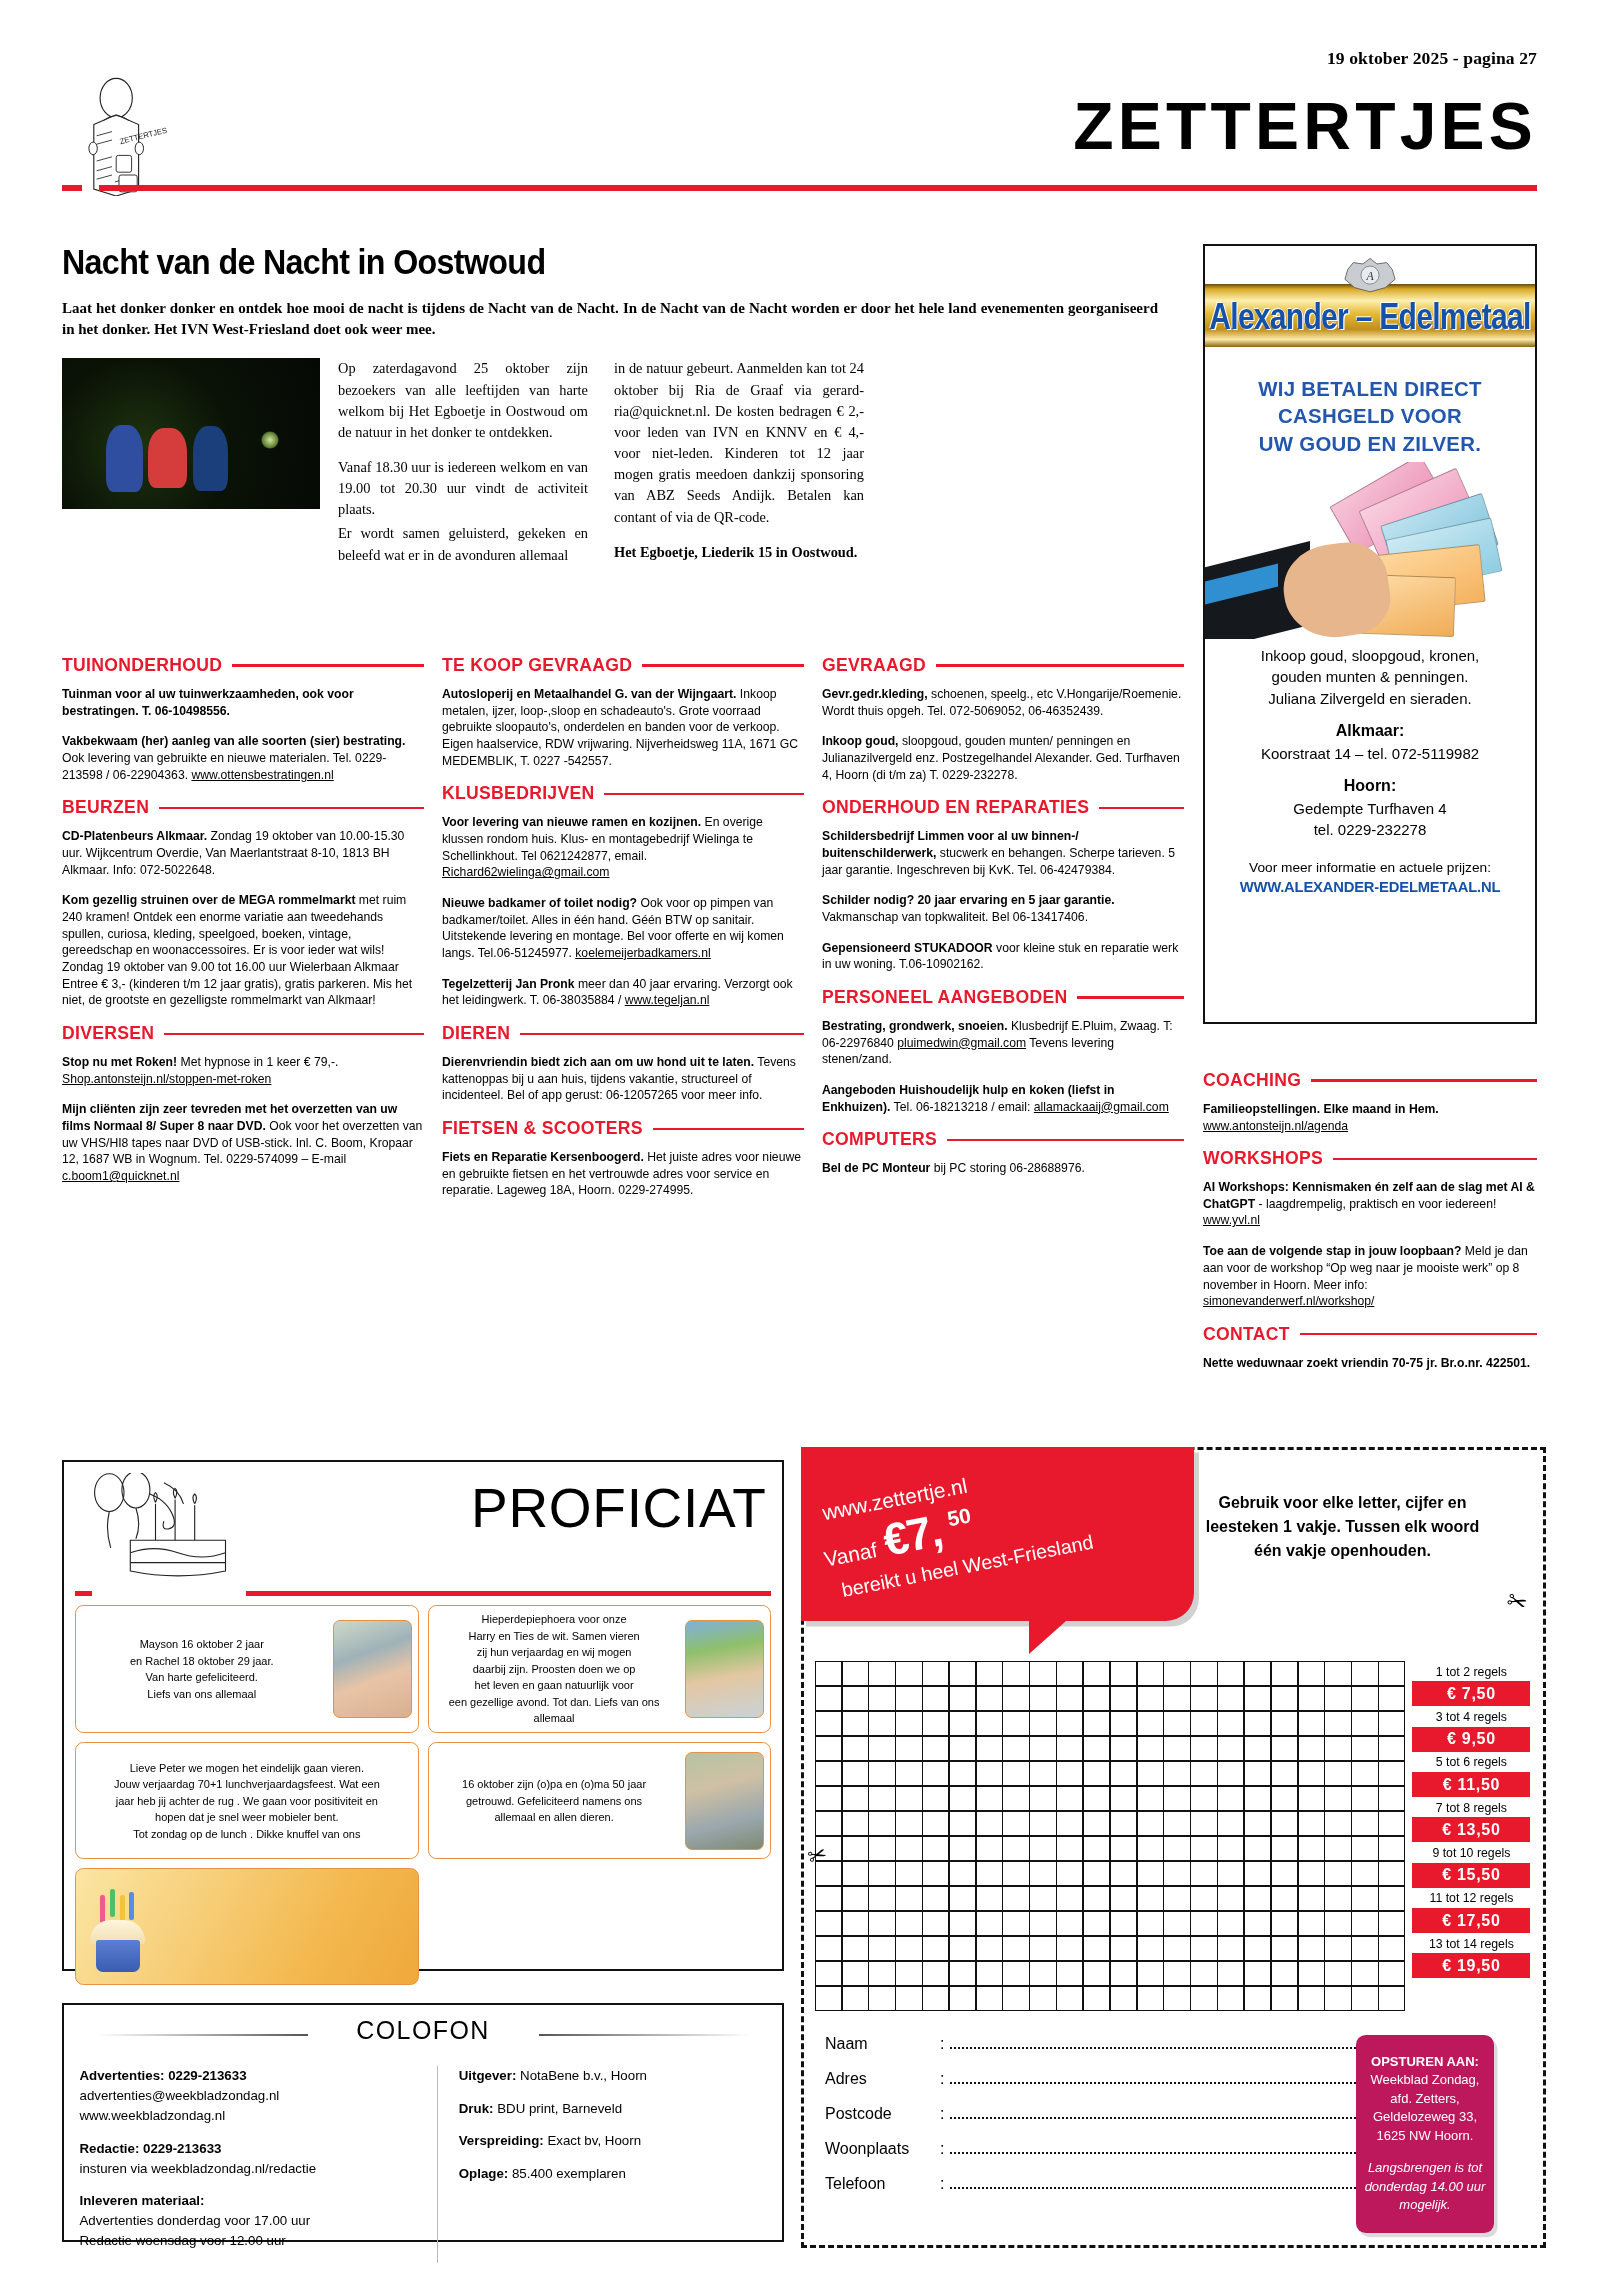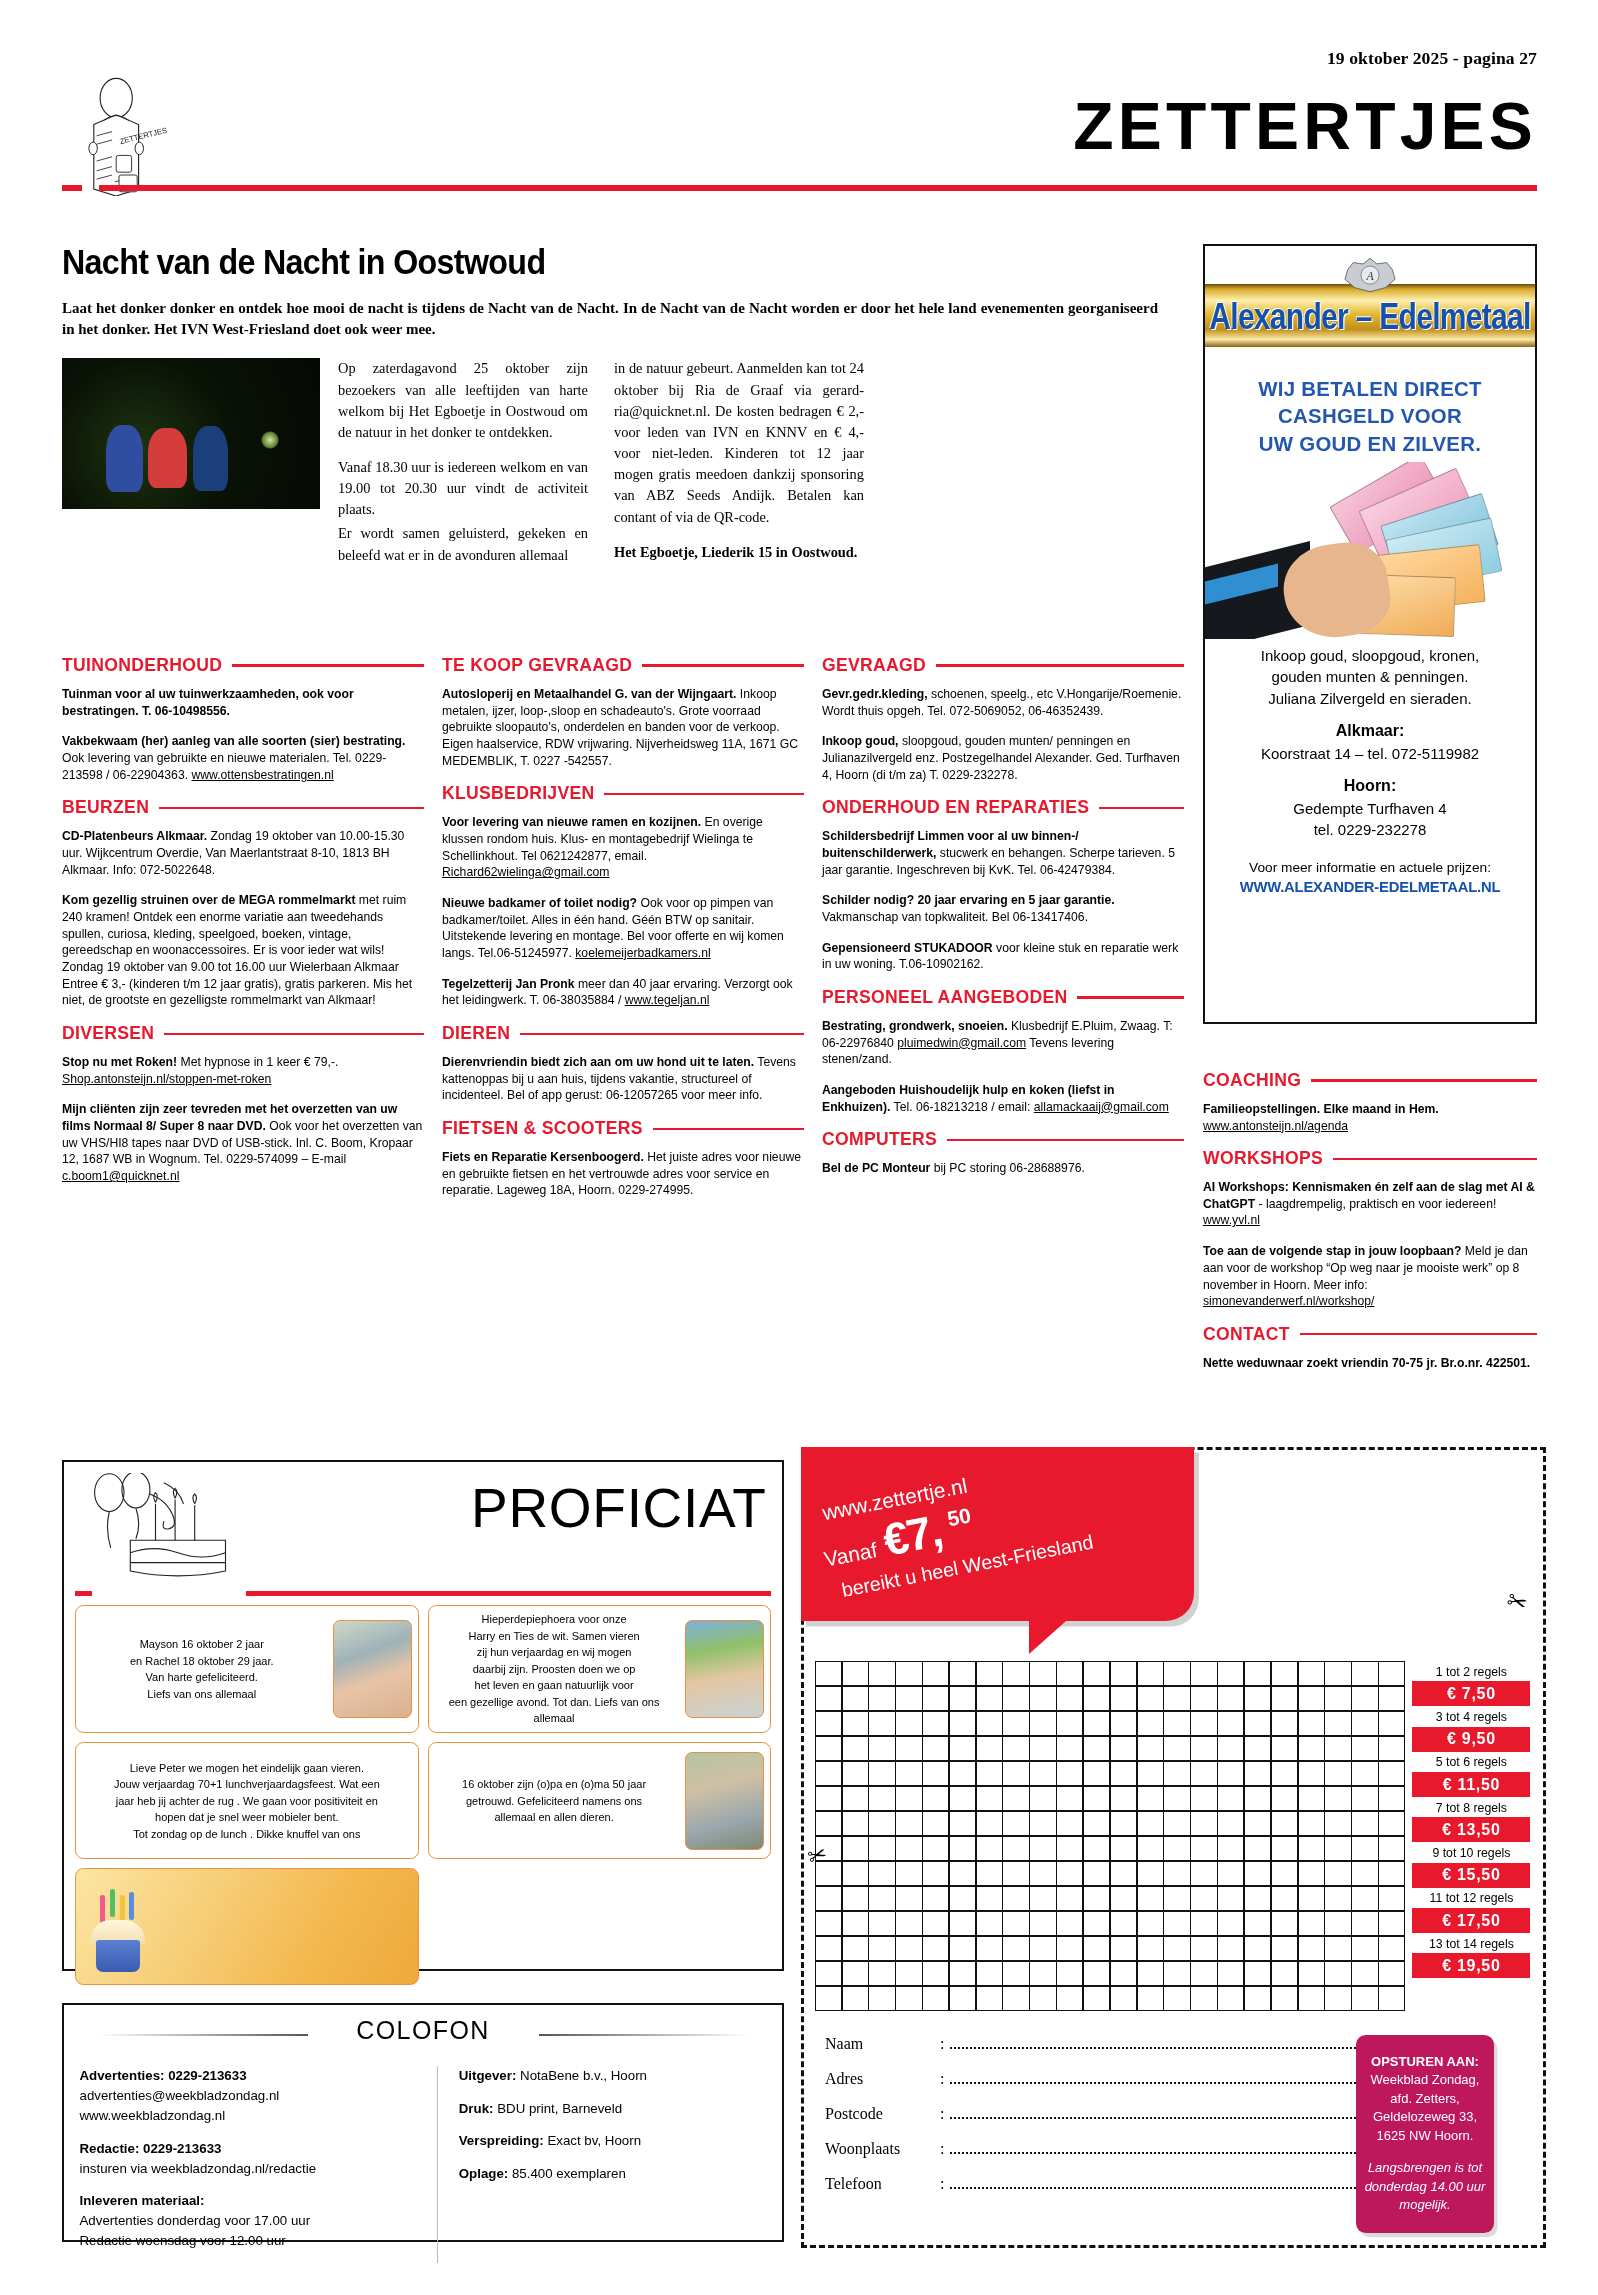--- a/index.html
+++ b/index.html
@@ -214,21 +214,21 @@
   .scissors { position:absolute; right:15.5px; top:138px; font-size:24px; transform:rotate(18deg); }
   .scissors2 { position:absolute; left:4.2px; bottom:142px; font-size:22.5px; transform:rotate(-18deg); }
   .cp-mid { position:relative; display:flex; padding:0 12.6px 0 11.2px; }
   .cp-grid { flex:1; display:grid; grid-template-columns:repeat(22,1fr); grid-auto-rows:25px; }
   .cp-grid .cell { border:1.1px solid #111; margin:-0.5px 0 0 -0.5px; }
   .cp-prices { width:118px; margin-left:7px; }
   .pr-lbl { font-size:12.3px; text-align:center; line-height:1.2; padding:3.5px 0 2.1px; }
   .pr-val { background:#e8192c; color:#fff; font-weight:bold; font-size:16px;
     text-align:center; padding:3.5px 0; letter-spacing:0.7px; }
   .cp-form { position:relative; margin:24px 0 0 21px; display:flex; }
-  .cp-fields { width:531px;font-family:Liberation Serif, serif; }
+  .cp-fields { width:531px; }
   .cp-row { display:flex; align-items:baseline; margin-bottom:17px; font-size:16px; }
   .cp-row .lab { width:115px; }
   .cp-row .col { margin-right:5.6px; }
   .cp-row .dots { flex:1; border-bottom:2.1px dotted #111; height:9.8px; }
   .cp-send {
     width:138px; margin-left:0; background:#be185d; color:#fff;
     border-radius:9.8px; text-align:center; padding:18px 8.4px;
     font-size:13px; line-height:1.42;
     box-shadow:3.5px 4.2px 0 rgba(0,0,0,.14);
   }
@@ -512,20 +512,21 @@
           <div class="bb-url">www.zettertje.nl</div>
           <div class="bb-price-line">
             <span class="bb-vanaf">Vanaf</span>
             <span class="bb-eur">€7,</span>
             <span class="bb-cents">50</span>
           </div>
           <div class="bb-reach">bereikt u heel West-Friesland</div>
         </div>
       </div>
       <div class="bubble-tail"></div>
+      <div class="cp-instr">Gebruik voor elke letter, cijfer en leesteken 1 vakje. Tussen elk woord één vakje openhouden.</div>
       <div class="scissors">✂</div>
     </div>
 
     <div class="cp-mid">
       <div class="scissors2">✂</div>
       <div class="cp-grid" id="coupon-grid">
           <div class="cell"></div>
           <div class="cell"></div>
           <div class="cell"></div>
           <div class="cell"></div>

